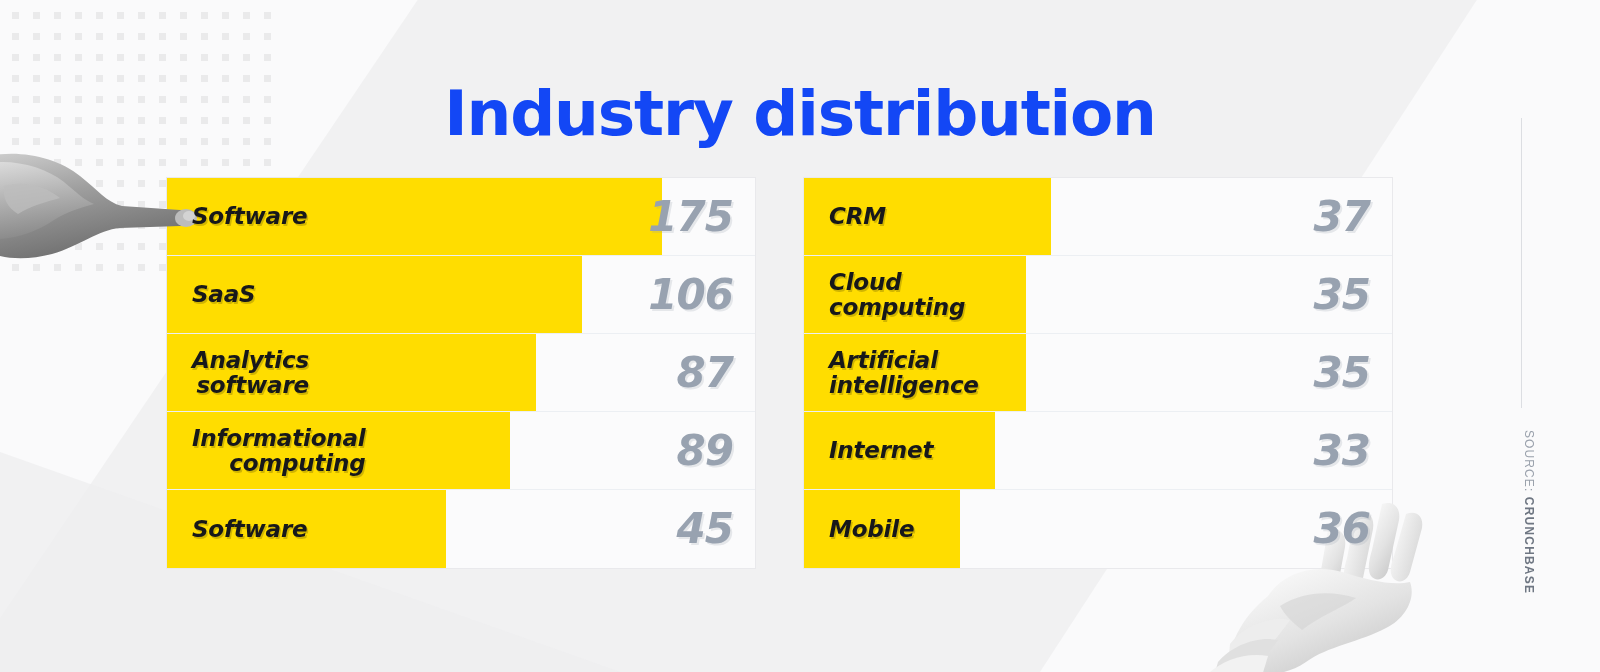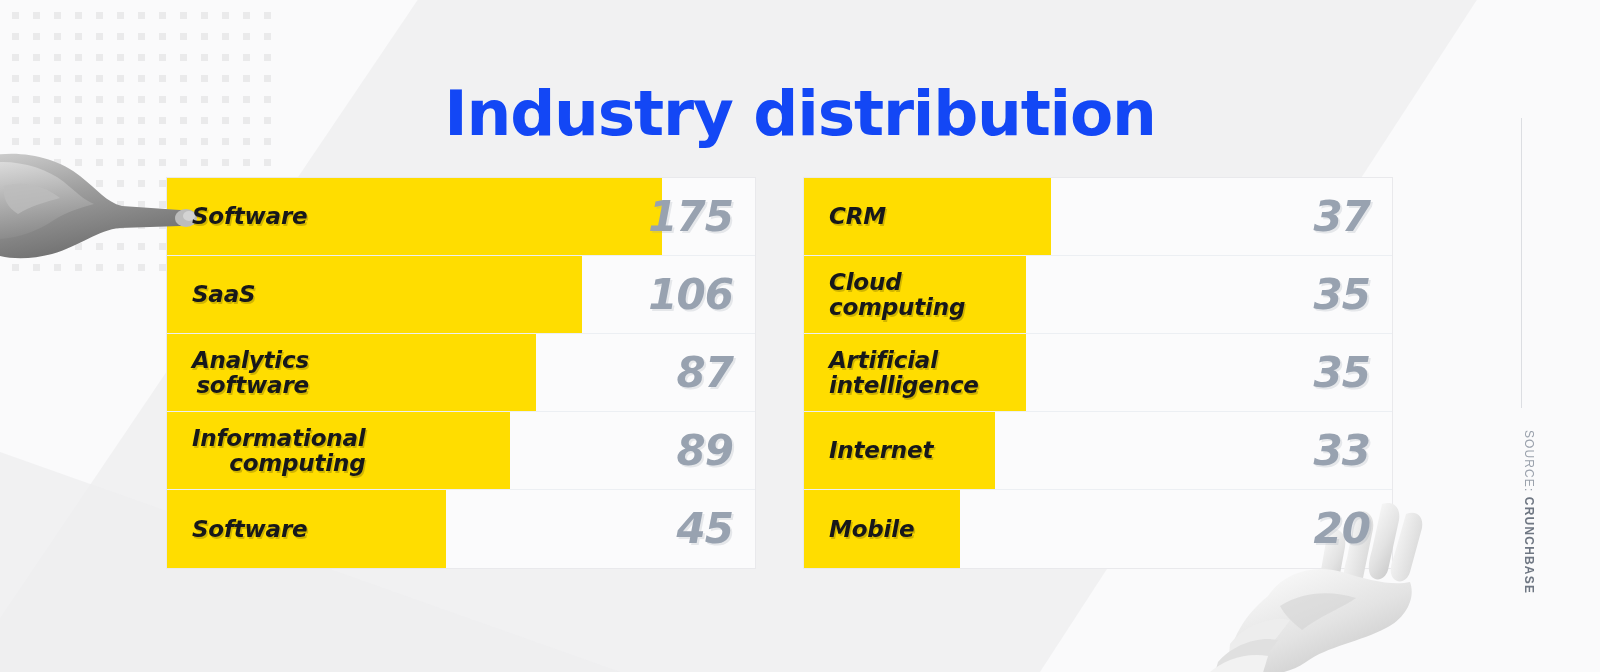--- a/index.html
+++ b/index.html
@@ -353,21 +353,21 @@
       <div class="row-value">35</div>
     </div>
     <div class="row">
       <div class="bar" style="width: 32.5%;"></div>
       <div class="row-label">Internet</div>
       <div class="row-value">33</div>
     </div>
     <div class="row">
       <div class="bar" style="width: 26.6%;"></div>
       <div class="row-label">Mobile</div>
-      <div class="row-value">20</div>
+      <div class="row-value">36</div>
     </div>
   </div>
 
 <div id="source-rule"></div>
 <div id="source-text"><span>SOURCE: </span><b>CRUNCHBASE</b></div>
 
 <svg id="hand-left" viewBox="0 0 210 120">
   <defs>
     <linearGradient id="gL" x1="0" y1="0" x2="0.4" y2="1">
       <stop offset="0%" stop-color="#cfcfcf"></stop>

